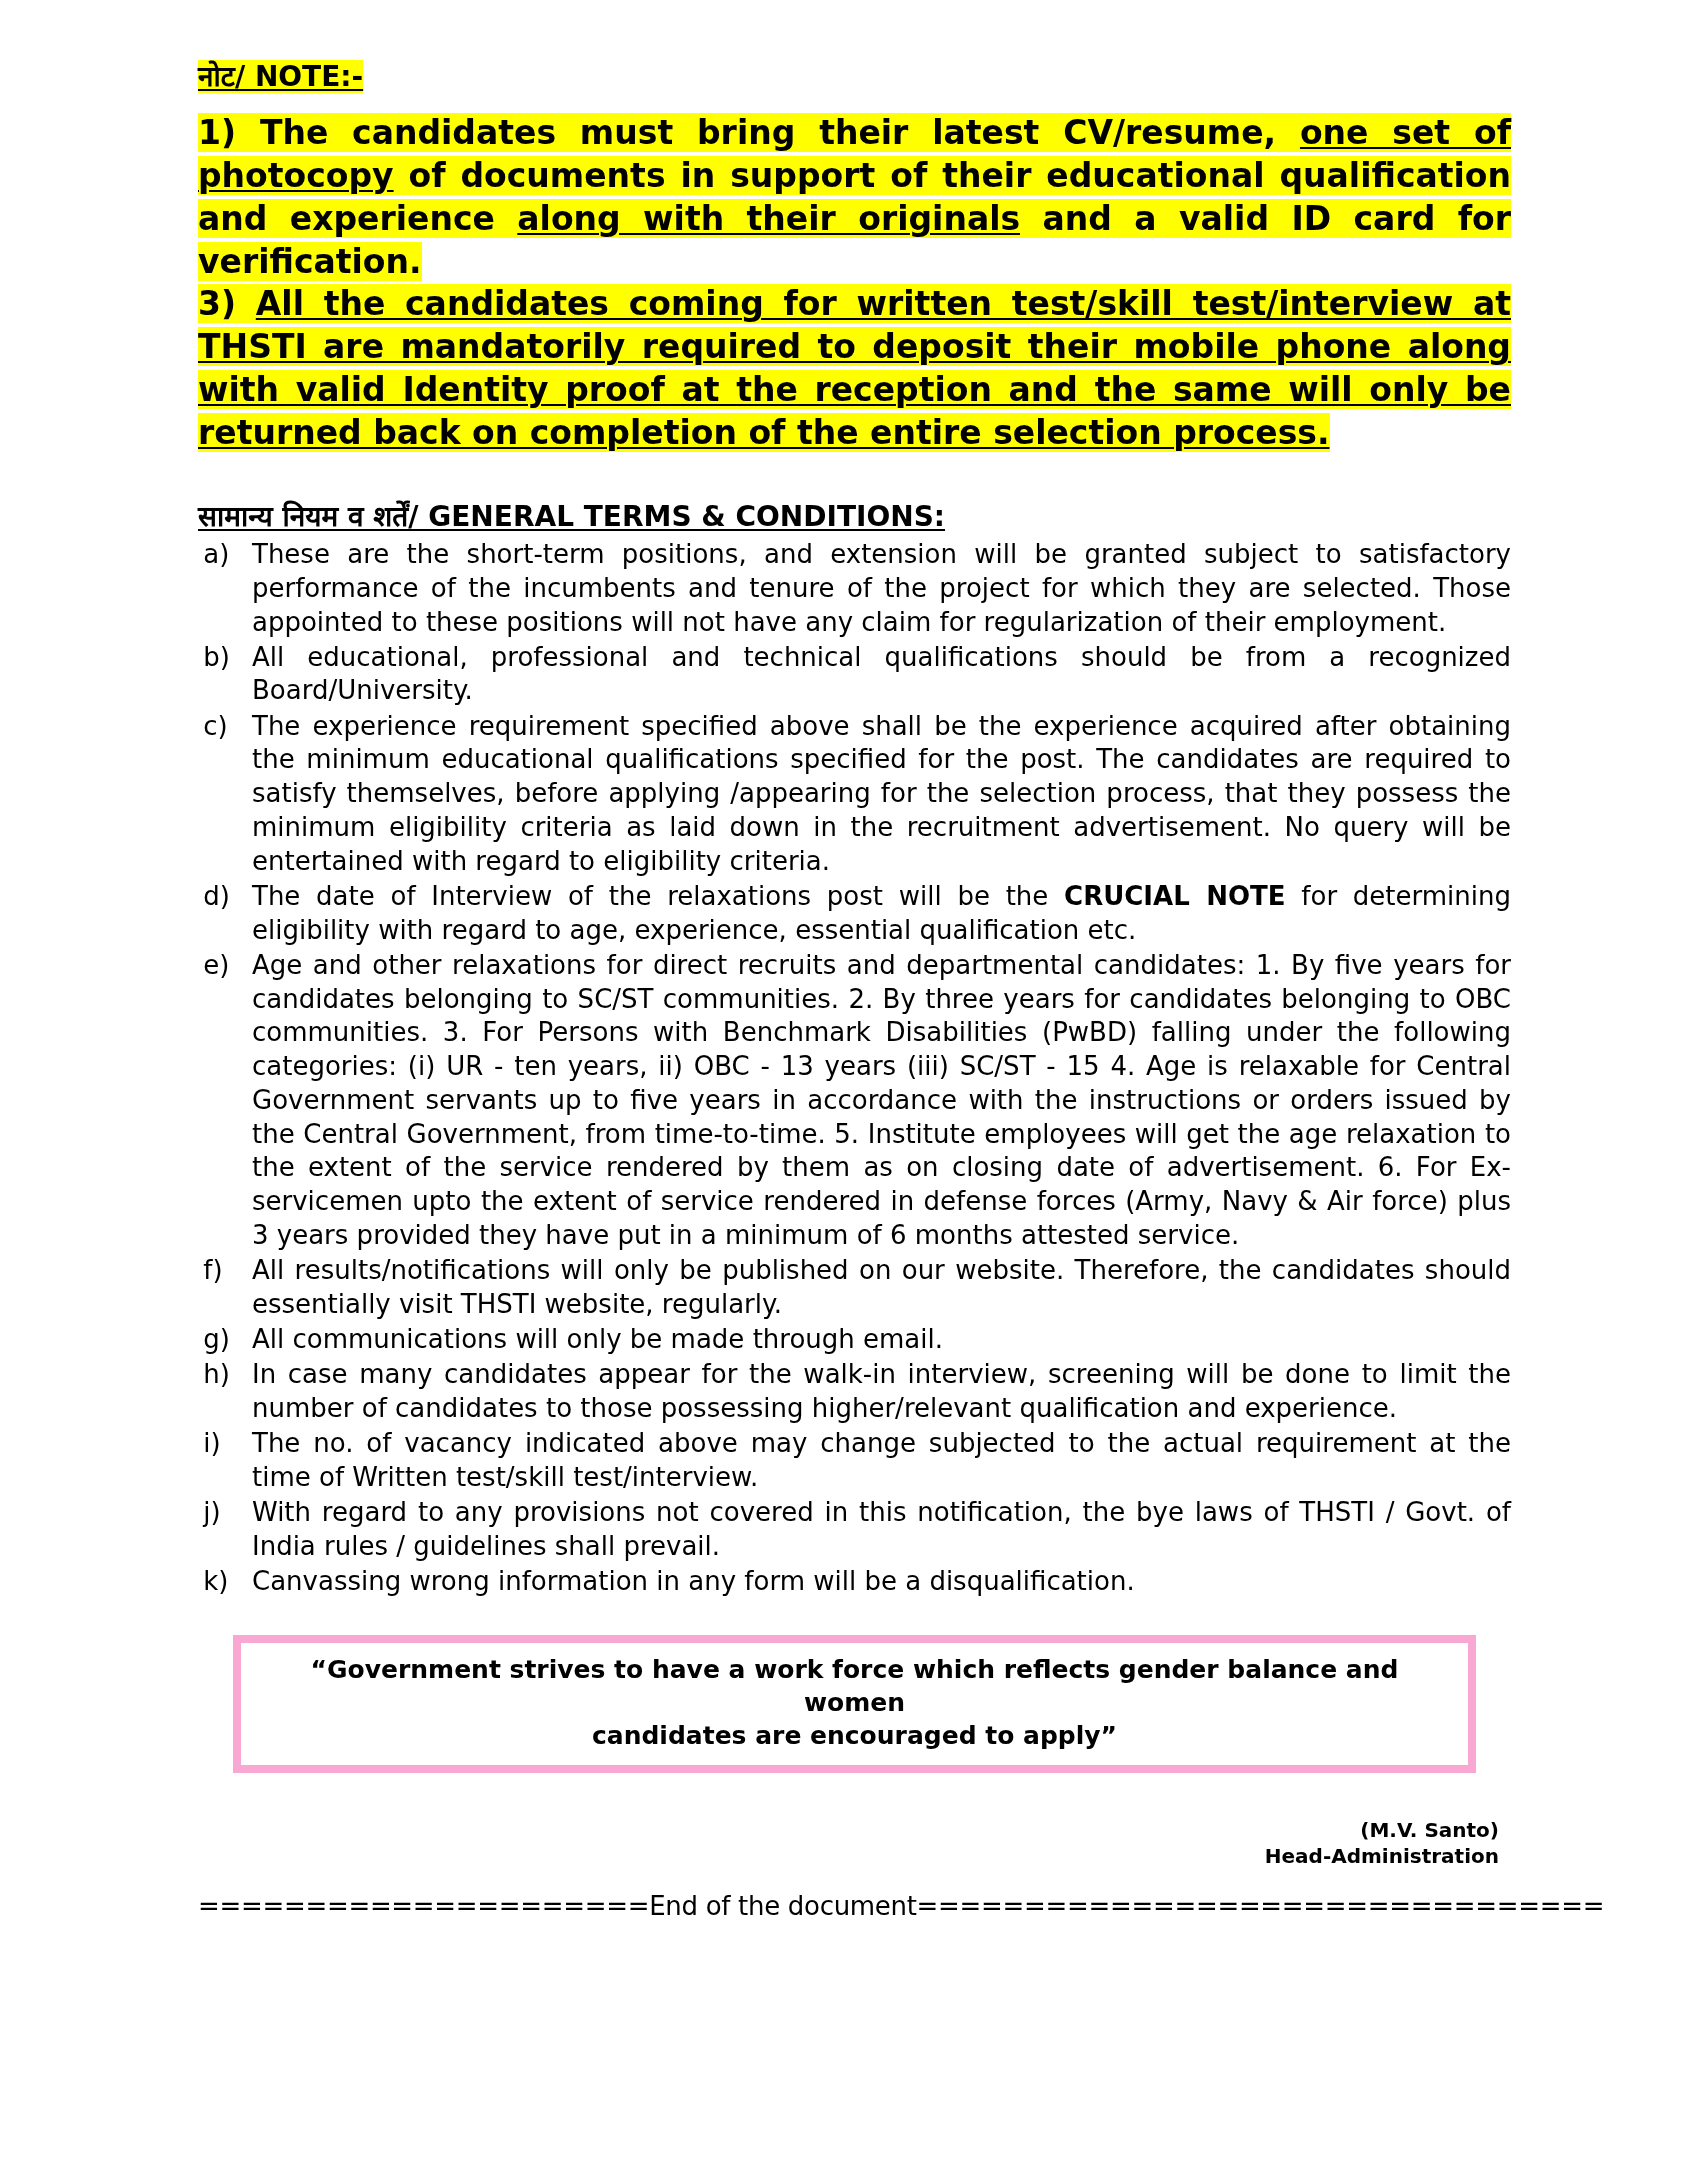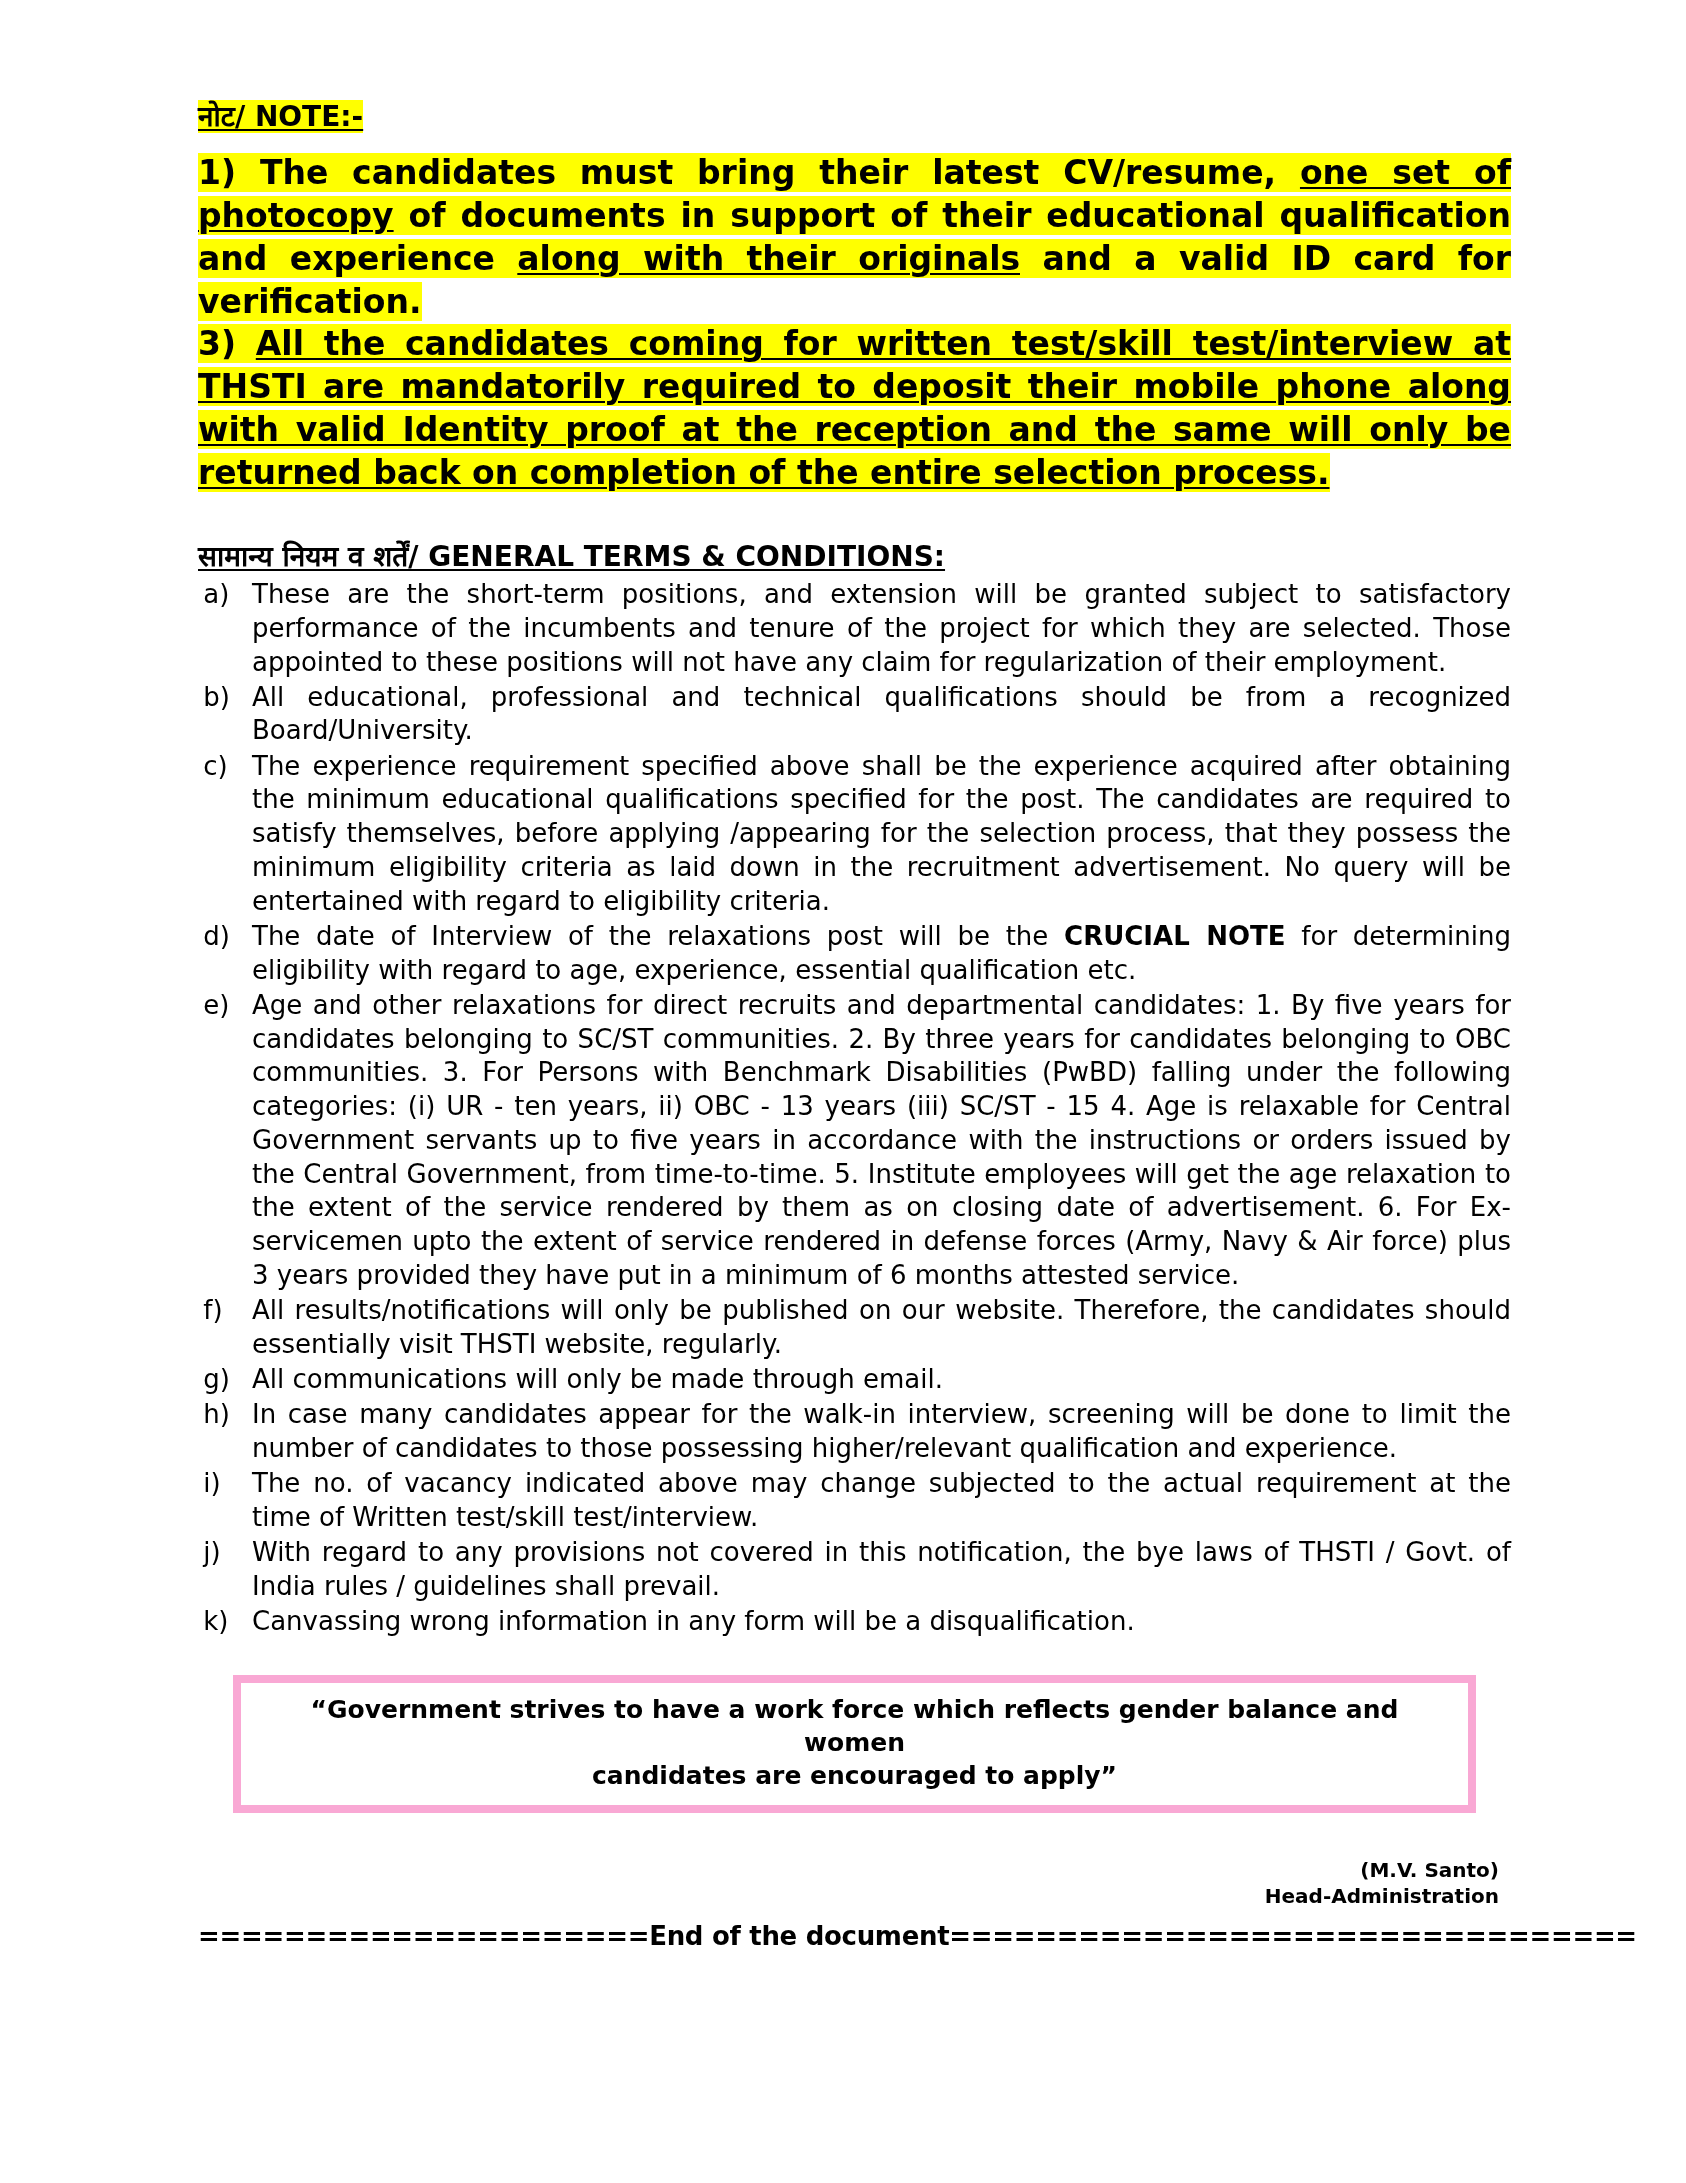--- a/index.html
+++ b/index.html
@@ -13,21 +13,21 @@
     height: 2183px;
     font-family: "DejaVu Sans", "Liberation Sans", sans-serif;
     color: #000000;
     -webkit-font-smoothing: antialiased;
   }
   .page {
     position: relative;
     width: 1680px;
     height: 2183px;
     box-sizing: border-box;
-    padding: 99px 169px 0 198px;
+    padding: 59px 169px 0 198px;
   }
 
   
   .note-section {
     margin: 0 0 0 0;
   }
   .note-heading {
     font-size: 28px;
     font-weight: bold;
     line-height: 1.28;
@@ -99,26 +99,25 @@
   
   .signature {
     margin-top: 44px;
     text-align: right;
     font-size: 20px;
     font-weight: bold;
     line-height: 1.30;
     padding-right: 12px;
   }
   .end-line {
-    margin-top: 12px;
+    margin-top: 22px;
     font-size: 26px;
     line-height: 1.2;
     white-space: nowrap;
     letter-spacing: -0.3px;
-    font-weight: bold;
   }
 </style>
 </head>
 <body>
 
 <div class="page">
 
   <section class="note-section">
 
     <h1 class="note-heading"><span class="hl u">नोट/ NOTE:-</span></h1>

